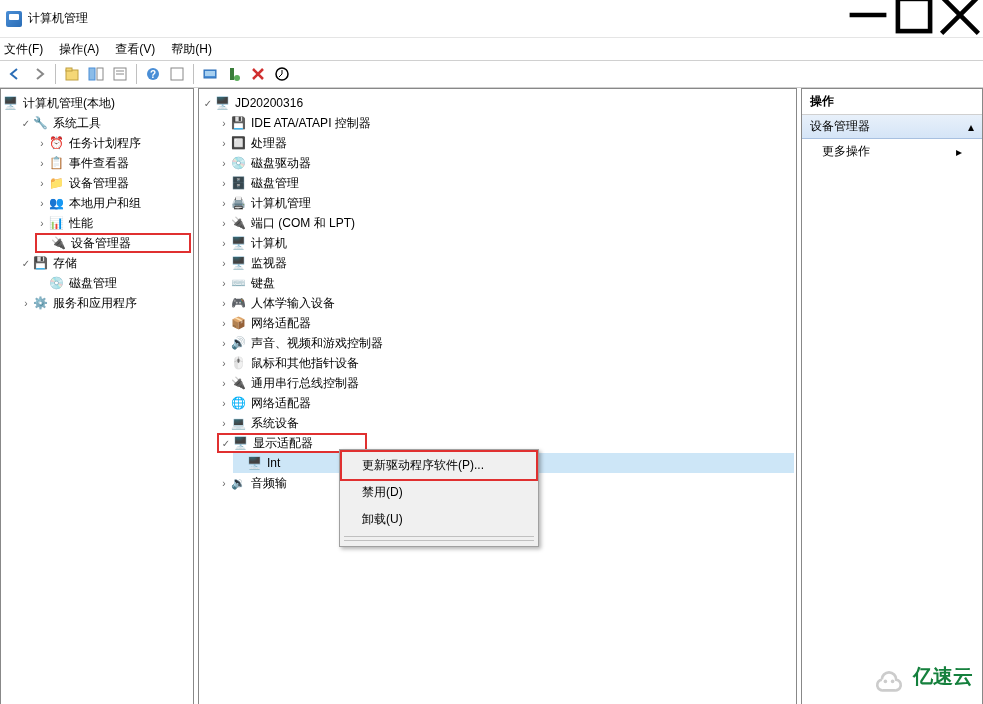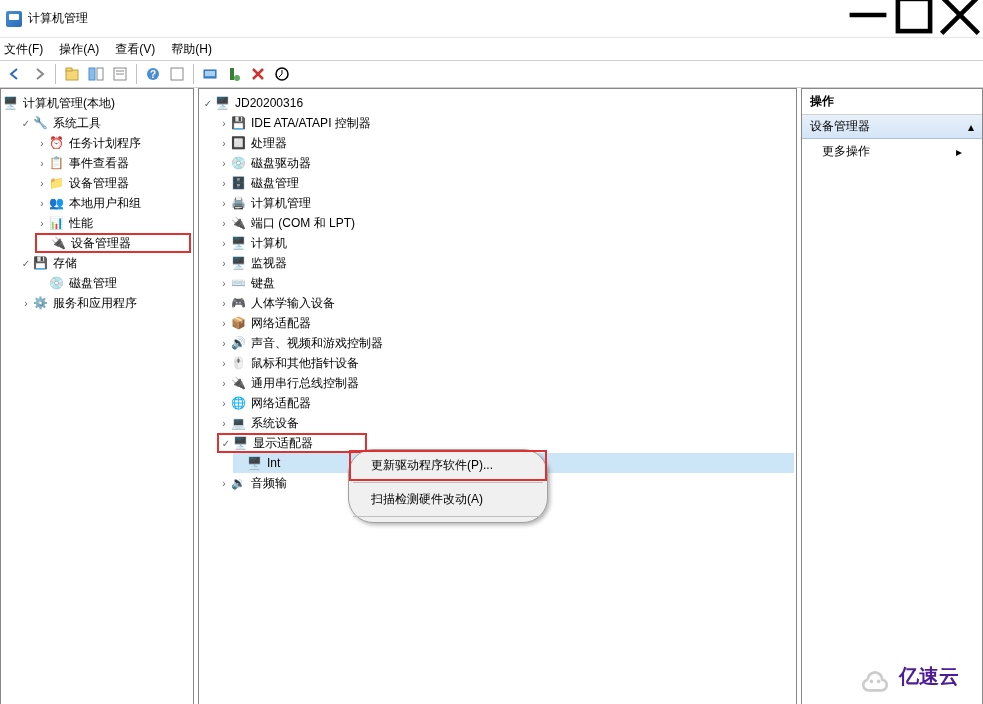--- a/index.html
+++ b/index.html
@@ -28,21 +28,21 @@
 .node { white-space: nowrap; }
 .row { display: flex; align-items: center; height: 20px; padding-right:4px; cursor:default;}
 .twist { width: 14px; display: inline-flex; justify-content: center; color: #666; font-size: 10px; }
 .ico { width: 16px; height: 16px; margin-right: 4px; display:inline-flex; align-items:center; justify-content:center; flex-shrink:0;}
 .children { padding-left: 16px; }
 .hl-red { border: 2px solid #e03030; }
 .ctxmenu { position: absolute; background: #f0f0f0; border: 1px solid #a0a0a0; box-shadow: 2px 2px 4px rgba(0,0,0,0.3); padding: 2px; width: 200px; z-index:100;}
 .ctxitem { padding: 5px 20px; cursor: default; }
 .ctxsep { height:1px; background:#c0c0c0; margin:3px 2px; }
 .ctxitem.hl { border:2px solid #e03030; margin:-2px; padding:5px 20px;}
-.watermark { position:absolute; right:24px; bottom:10px; display:flex; align-items:center; gap:6px; color:#4c1d95; font-size:20px; font-weight:bold;}
+.watermark { position:absolute; right:10px; bottom:10px; display:flex; align-items:center; gap:6px; color:#15803d; font-size:20px; font-weight:bold;}
 .watermark svg{width:36px;height:36px;}
 </style>
 </head>
 <body>
 
 <div class="titlebar">
   <span class="titlebar-icon"></span>
   <span class="titlebar-title">计算机管理</span>
   <div class="winbtns">
     <div class="winbtn">
@@ -314,24 +314,25 @@
           </div>
           <div class="row">
               <span class="twist">›</span>
               <span class="ico">🔉</span>
               <span>音频输</span>
             </div>
         </div>
       </div>
     </div>
 
-    <div class="ctxmenu" style="left:149px; top:360px;border-radius:25px;">
+    <div class="ctxmenu" style="left:140px; top:360px;">
       <div class="ctxitem hl">更新驱动程序软件(P)...</div>
+      <div class="ctxitem">禁用(D)</div>
+      <div class="ctxitem">卸载(U)</div>
       <div class="ctxsep"></div>
-      <div class="ctxitem">扫描检测硬件改动(A)</div>
       <div class="ctxsep"></div>
     </div>
   </div>
 
   <div class="panel right">
     <div class="right-head">操作</div>
     <div class="right-sub">
       <span>设备管理器</span>
       <span>▴</span>
     </div>

